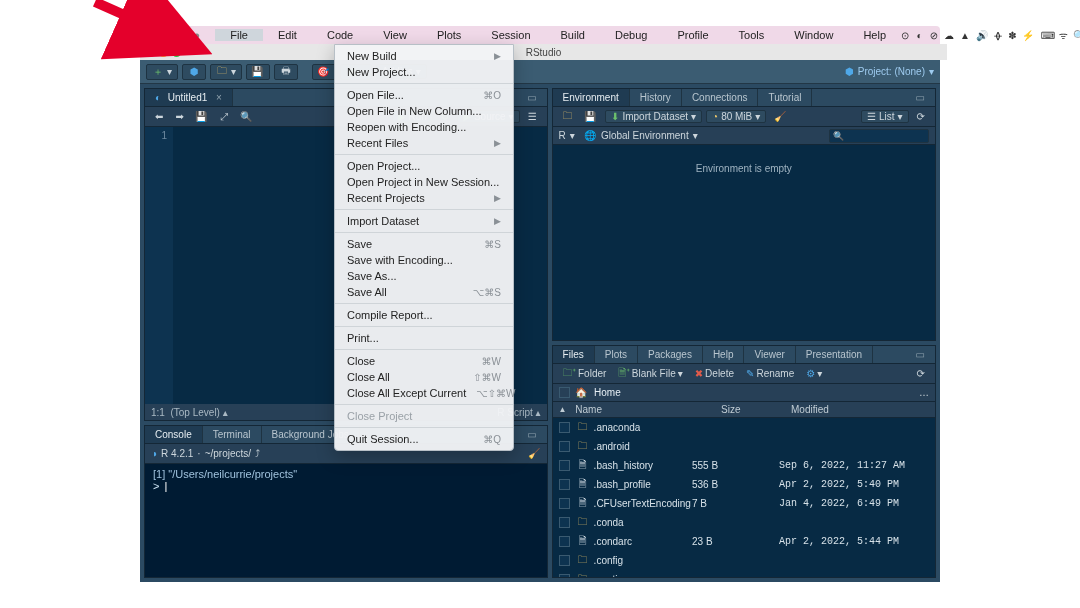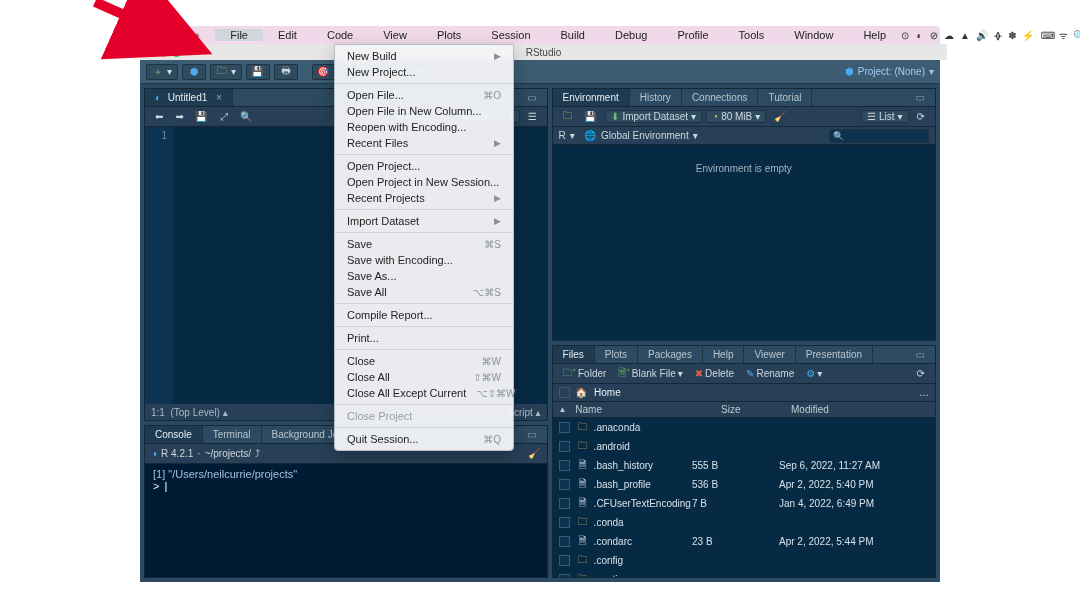--- a/index.html
+++ b/index.html
@@ -64,21 +64,21 @@
 
   
   .file-head { display:flex; background:#274057; font-size:10px; color:#c0ccd4; border-bottom:1px solid #142736;}
   .file-head div { padding:2px 6px;}
   .fh-name{flex:1; display:flex; align-items:center; gap:3px;} .fh-size{width:70px;} .fh-mod{width:150px;}
   .file-rows { flex:1; overflow:hidden; background:#072a44;}
   .frow { display:flex; align-items:center; padding:1px 6px; font-size:10px; color:#d6e1e8;}
   .frow .cb { width:11px; height:11px; border:1px solid #3a5a70; margin-right:6px; background:#0d3350;}
   .frow .ic { width:14px; text-align:center; margin-right:4px;}
   .fld { color:#e9c56a;} .doc { color:#e6eef4;}
-  .frow .nm{flex:1;} .frow .sz{width:87px;} .frow .md{width:150px;}
+  .frow .nm{flex:1;} .frow .sz{width:87px;} .frow .md{width:150px;font-family:Liberation Mono, monospace;}
 
   .crumb { height:18px; background:#274057; display:flex; align-items:center; padding:0 6px; gap:6px; font-size:10px; border-bottom:1px solid #142736;}
   .crumb .home { color:#e6eef4;}
   .levelbar { padding:0 6px; height:18px; background:#274057; border-bottom:1px solid #142736; display:flex; align-items:center; gap:4px; font-size:10px;}
 
   
   .menu { position:absolute; top:44px; left:334px; width:180px; background:rgba(242,244,246,0.96);
     border:1px solid #b7bfc6; border-radius:0 0 4px 4px; box-shadow:0 6px 18px rgba(0,0,0,.25);
     font-size:11px; color:#222; z-index:500; padding:3px 0;}
   .mi { display:flex; align-items:center; justify-content:space-between; padding:2px 12px; white-space:nowrap;}

